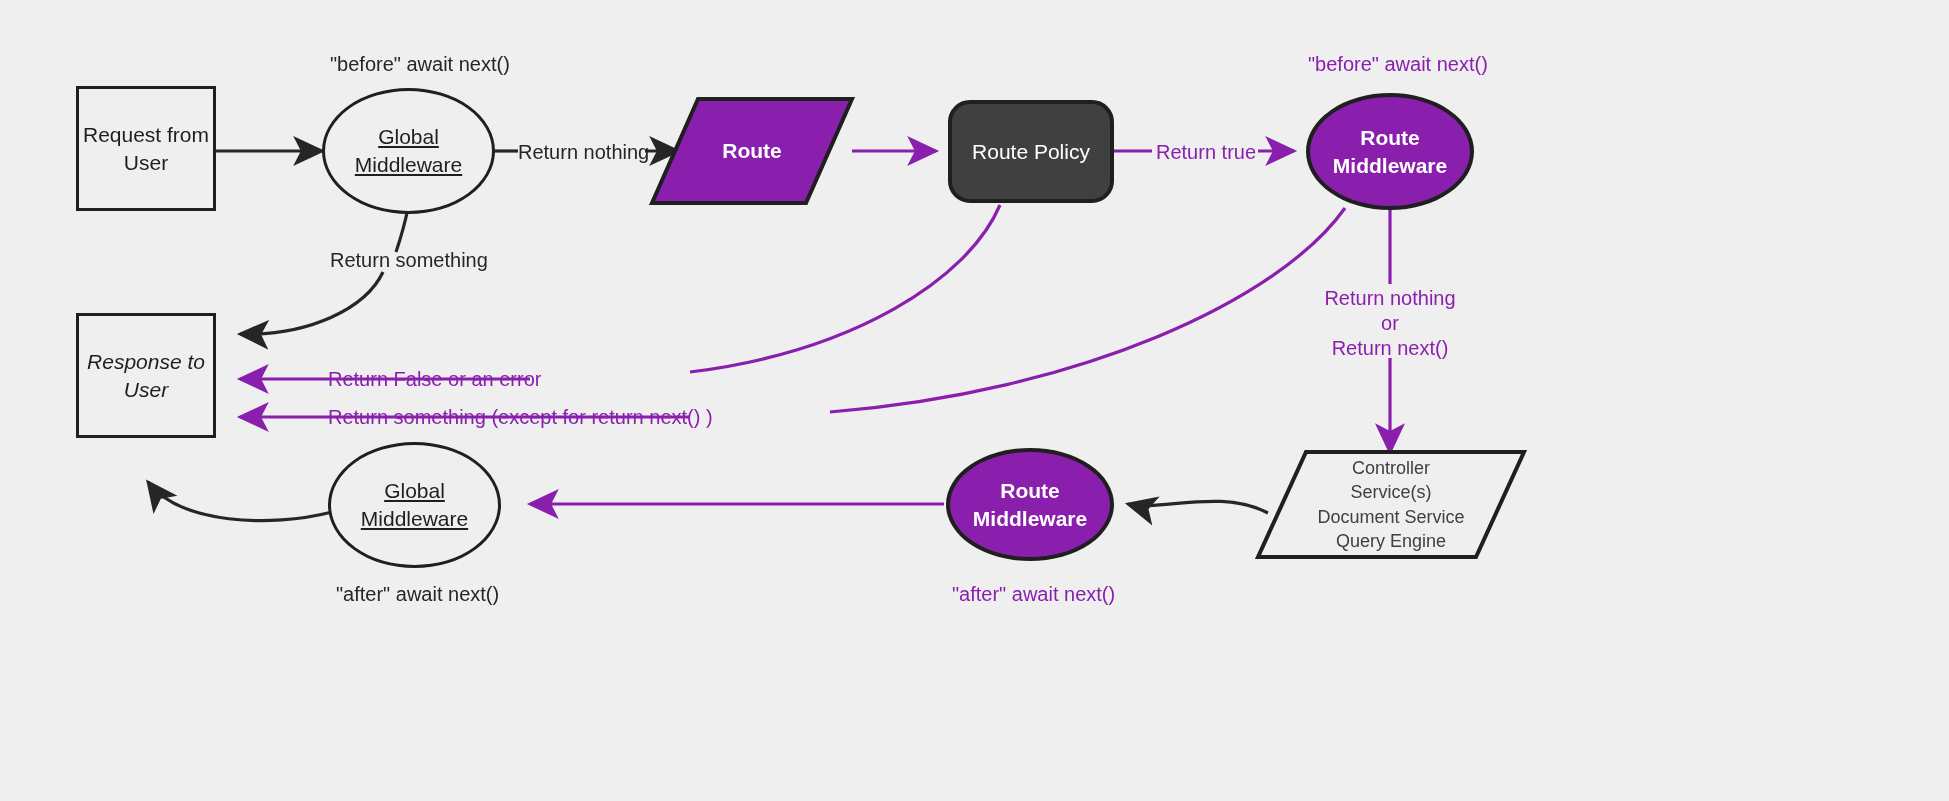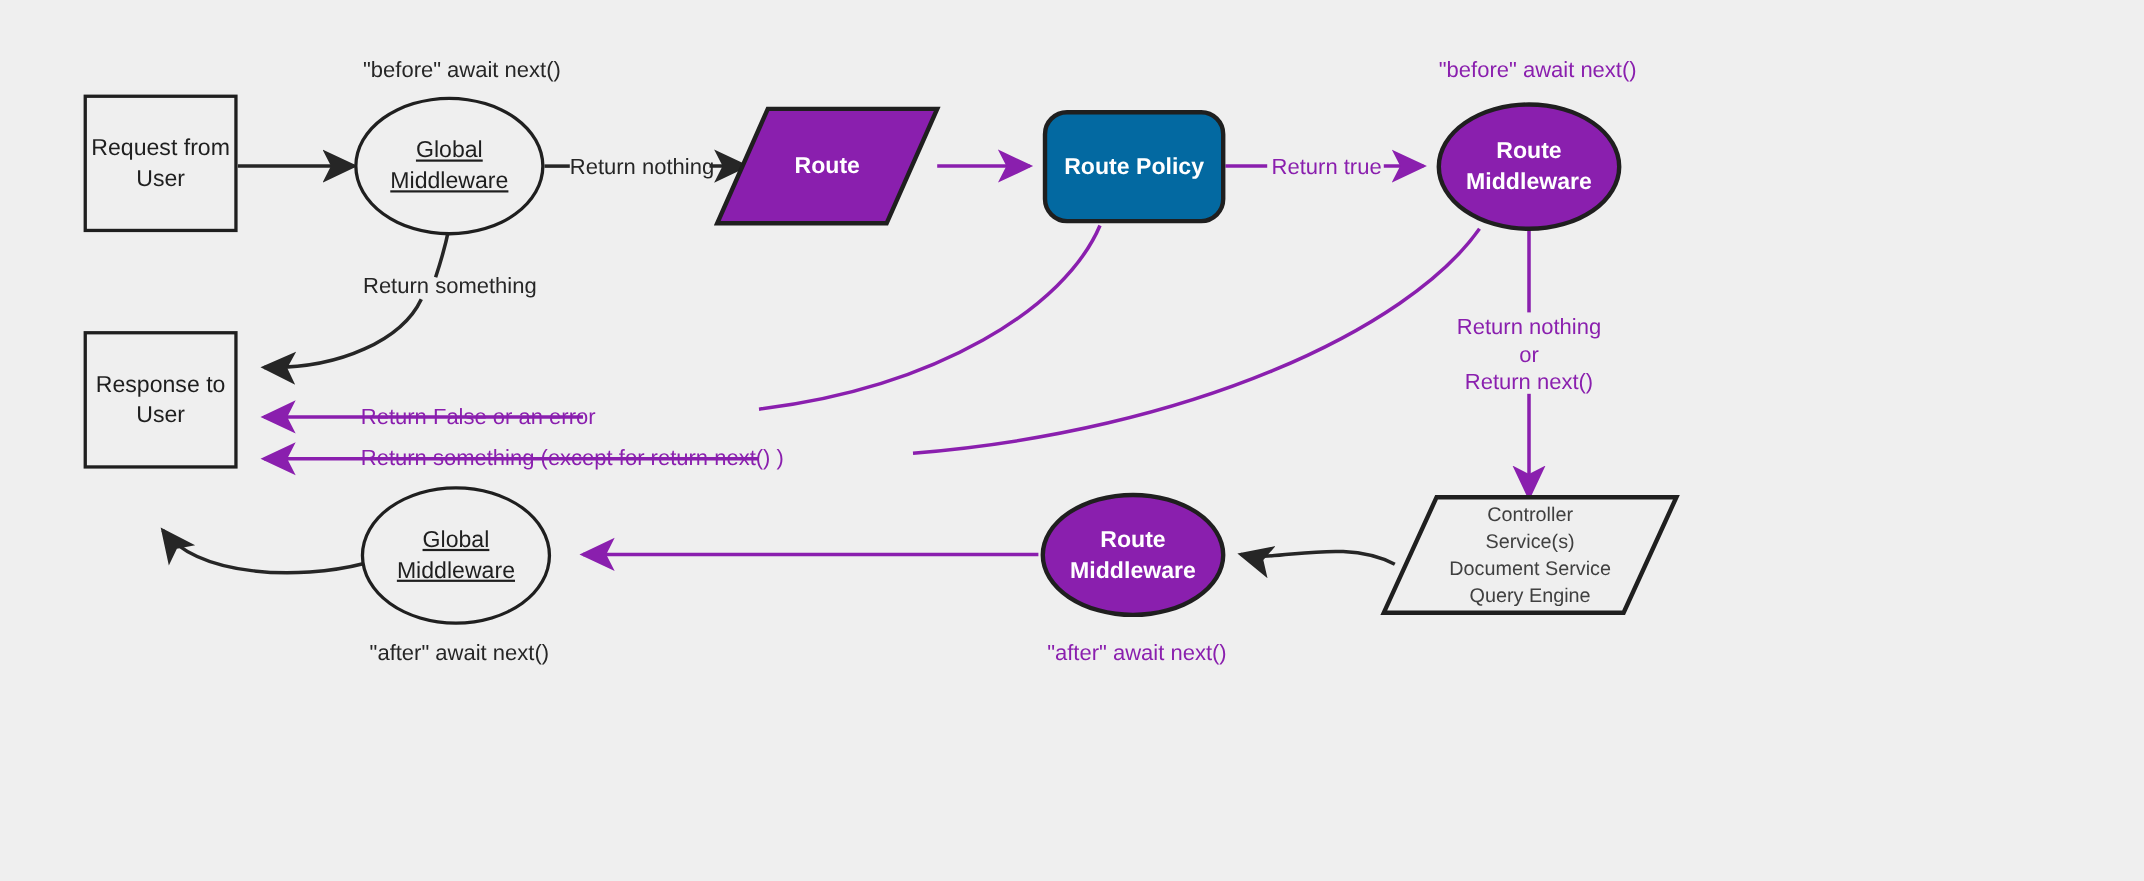--- a/index.html
+++ b/index.html
@@ -55,24 +55,24 @@
     border: 4px solid #1f1f1f;
     border-radius: 50%;
     background: #8a1fae;
     color: #ffffff;
     font-size: 21px;
     font-weight: bold;
   }
   .rounded-purple {
     border: 4px solid #1f1f1f;
     border-radius: 22px;
-    background: #0369a1;
+    background: #404040;
     color: #ffffff;
     font-size: 21px;
-    font-weight: bold;
+    font-weight: normal;
   }
   .para-wrap {
     position: absolute;
   }
   .para-wrap svg { display: block; overflow: visible; }
   .para-label {
     position: absolute;
     left: 0; top: 0;
     width: 100%; height: 100%;
     display: flex;
@@ -137,21 +137,21 @@
     <path d="M944,504 L530,504" stroke="#8a1fae" stroke-width="3.2" fill="none" marker-end="url(#arrowPurple)"></path>
 
     <path d="M332,512 C270,528 180,524 148,482" stroke="#262626" stroke-width="3.2" fill="none" marker-end="url(#arrowDark)"></path>
   </svg>
 
   <div class="node rect multi" style="left:76px; top:86px; width:140px; height:125px;">
     <span style="white-space:pre-line;">Request from
 User</span>
   </div>
 
-  <div class="node rect multi" style="left:76px; top:301px; width:140px; height:125px;">
+  <div class="node rect multi" style="left:76px; top:313px; width:140px; height:125px;font-style:italic;">
     <span style="white-space:pre-line;">Response to
 User</span>
   </div>
 
   <div class="node ellipse-plain" style="left:322px; top:88px; width:173px; height:126px;">
     <span style="white-space:pre-line;">Global
 Middleware</span>
   </div>
 
   <div class="node ellipse-plain" style="left:328px; top:442px; width:173px; height:126px;">

